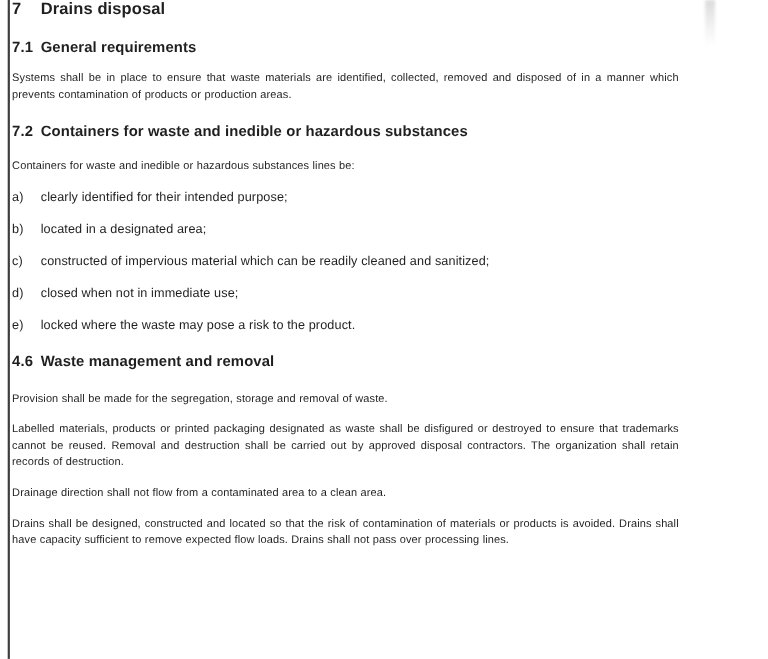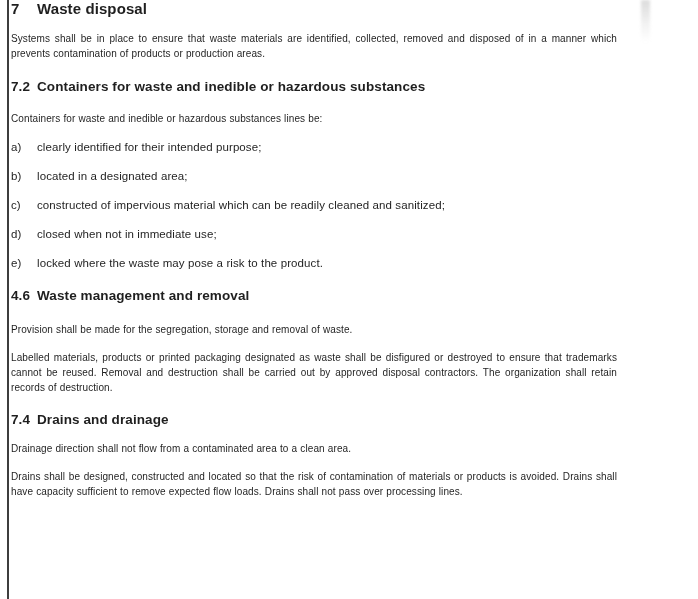--- a/index.html
+++ b/index.html
@@ -105,23 +105,27 @@
 <body>
 
 <div class="page">
   <div class="edge-line"></div>
   <div class="smudge"></div>
 
   <div class="content">
 
     <h1 class="doc-h1">
       <span class="sec-num">7</span>
-      <span class="sec-title">Waste disposal</span>
+      <span class="sec-title">Drains disposal</span>
     </h1>
 
+    <h2 class="doc-h2">
+      <span class="sec-num">7.1</span>
+      <span class="sec-title">General requirements</span>
+    </h2>
     <p class="doc-p">Systems shall be in place to ensure that waste materials are identified, collected, removed and disposed of in a manner which prevents contamination of products or production areas.</p>
 
     <h2 class="doc-h2" style="margin-top:17px">
       <span class="sec-num">7.2</span>
       <span class="sec-title">Containers for waste and inedible or hazardous substances</span>
     </h2>
     <p class="doc-p mt16">Containers for waste and inedible or hazardous substances lines be:</p>
 
     <div class="doc-list">
       <div class="doc-li">
@@ -146,21 +150,17 @@
       </div>
     </div>
 
     <h2 class="doc-h2">
       <span class="sec-num">4.6</span>
       <span class="sec-title">Waste management and removal</span>
     </h2>
     <p class="doc-p mt18">Provision shall be made for the segregation, storage and removal of waste.</p>
     <p class="doc-p">Labelled materials, products or printed packaging designated as waste shall be disfigured or destroyed to ensure that trademarks cannot be reused. Removal and destruction shall be carried out by approved disposal contractors. The organization shall retain records of destruction.</p>
 
-    <h2 class="doc-h2">
-      <span class="sec-num">7.4</span>
-      <span class="sec-title">Drains and drainage</span>
-    </h2>
     <p class="doc-p">Drainage direction shall not flow from a contaminated area to a clean area.</p>
     <p class="doc-p">Drains shall be designed, constructed and located so that the risk of contamination of materials or products is avoided. Drains shall have capacity sufficient to remove expected flow loads. Drains shall not pass over processing lines.</p>
 
   </div>
 </div>
 
 </body></html>

